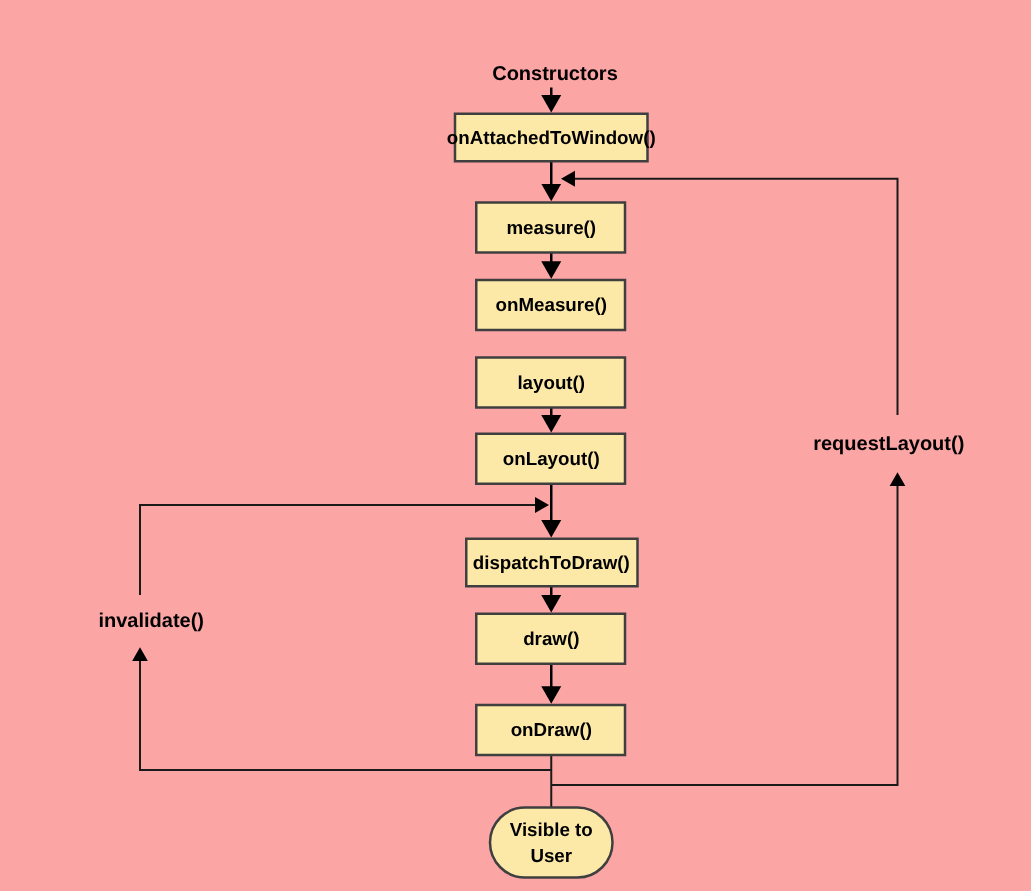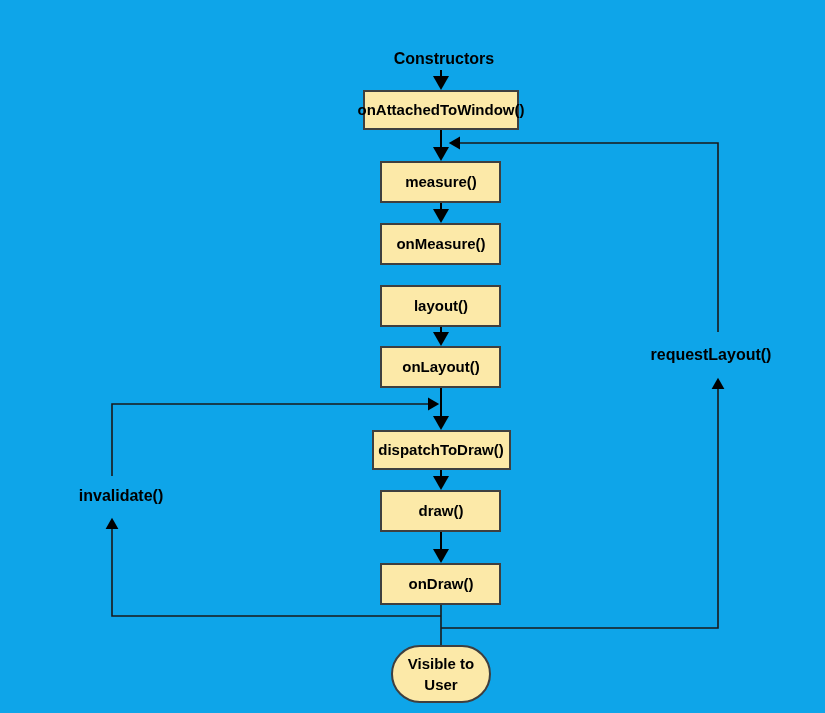--- a/index.html
+++ b/index.html
@@ -10,21 +10,21 @@
   body {
     width: 825px;
     height: 713px;
     font-family: "Liberation Sans", sans-serif;
     overflow: hidden;
   }
   #diagram-root {
     position: relative;
     width: 825px;
     height: 713px;
-    background: #0ea5e9;
+    background: #fca5a5;
   }
   svg#flow-svg {
     display: block;
     width: 825px;
     height: 713px;
   }
   .node-shape {
     fill: #fce9a8;
     stroke: #3f3f3f;
     stroke-width: 2;

